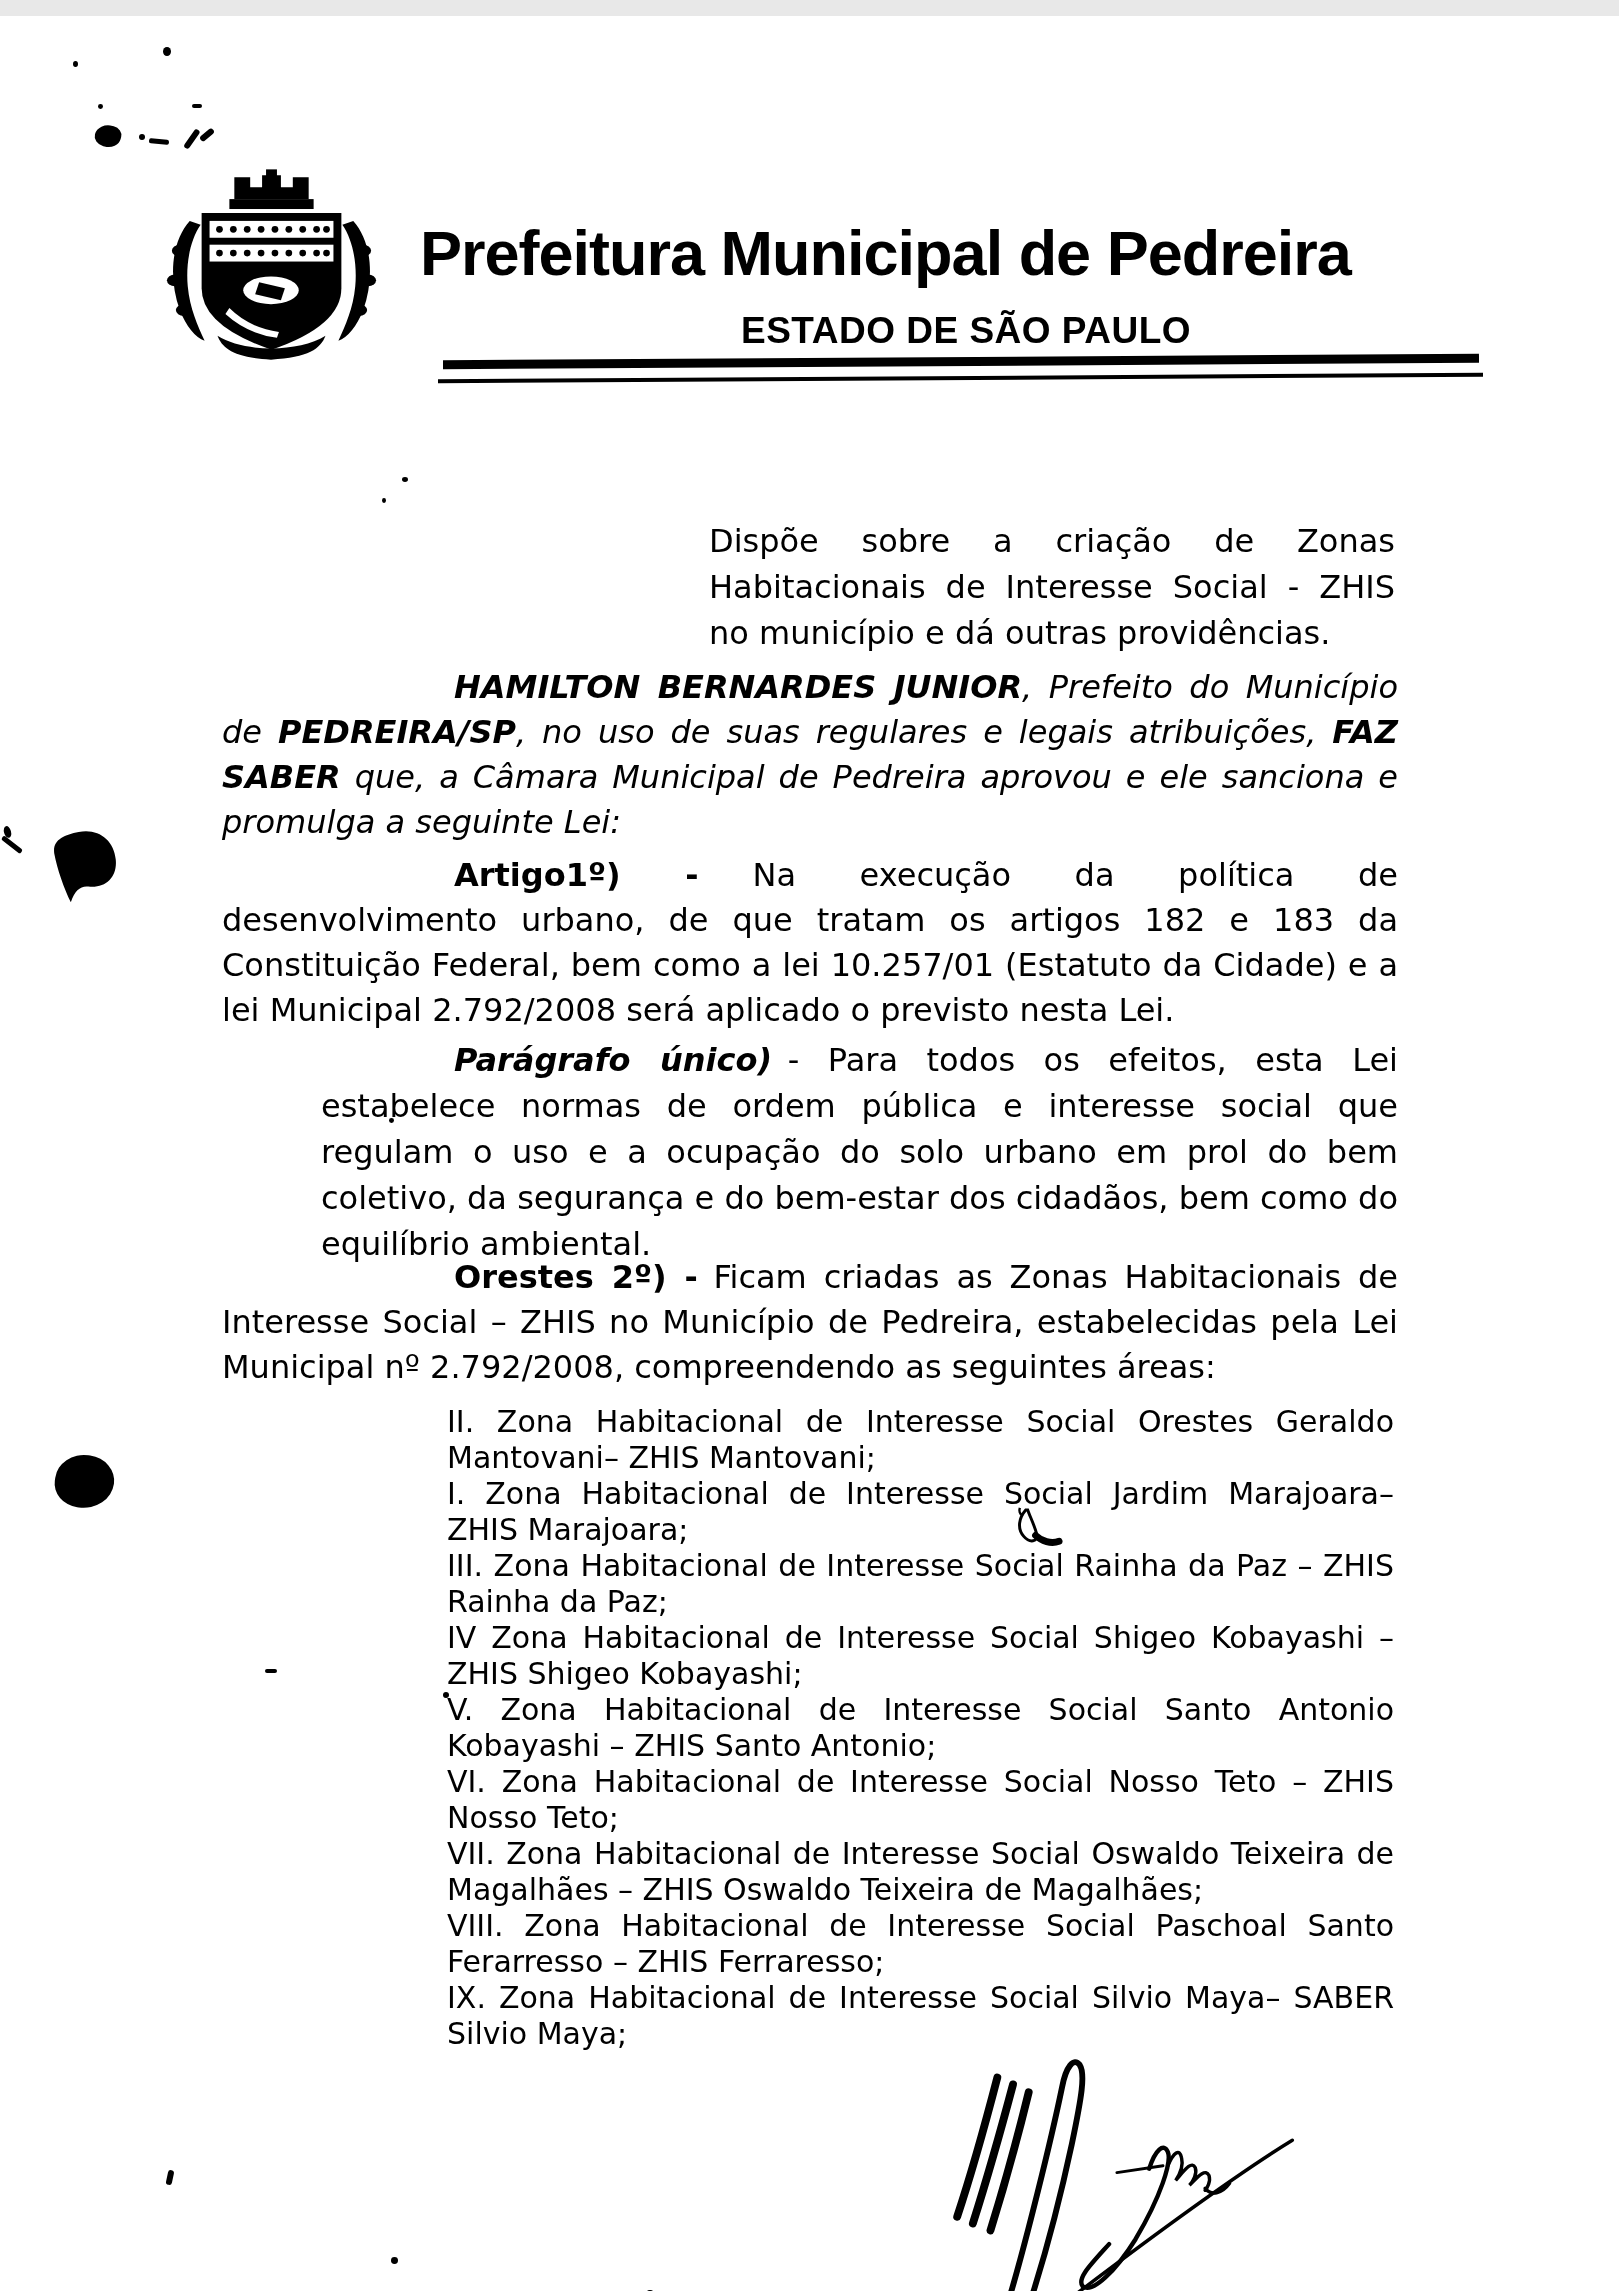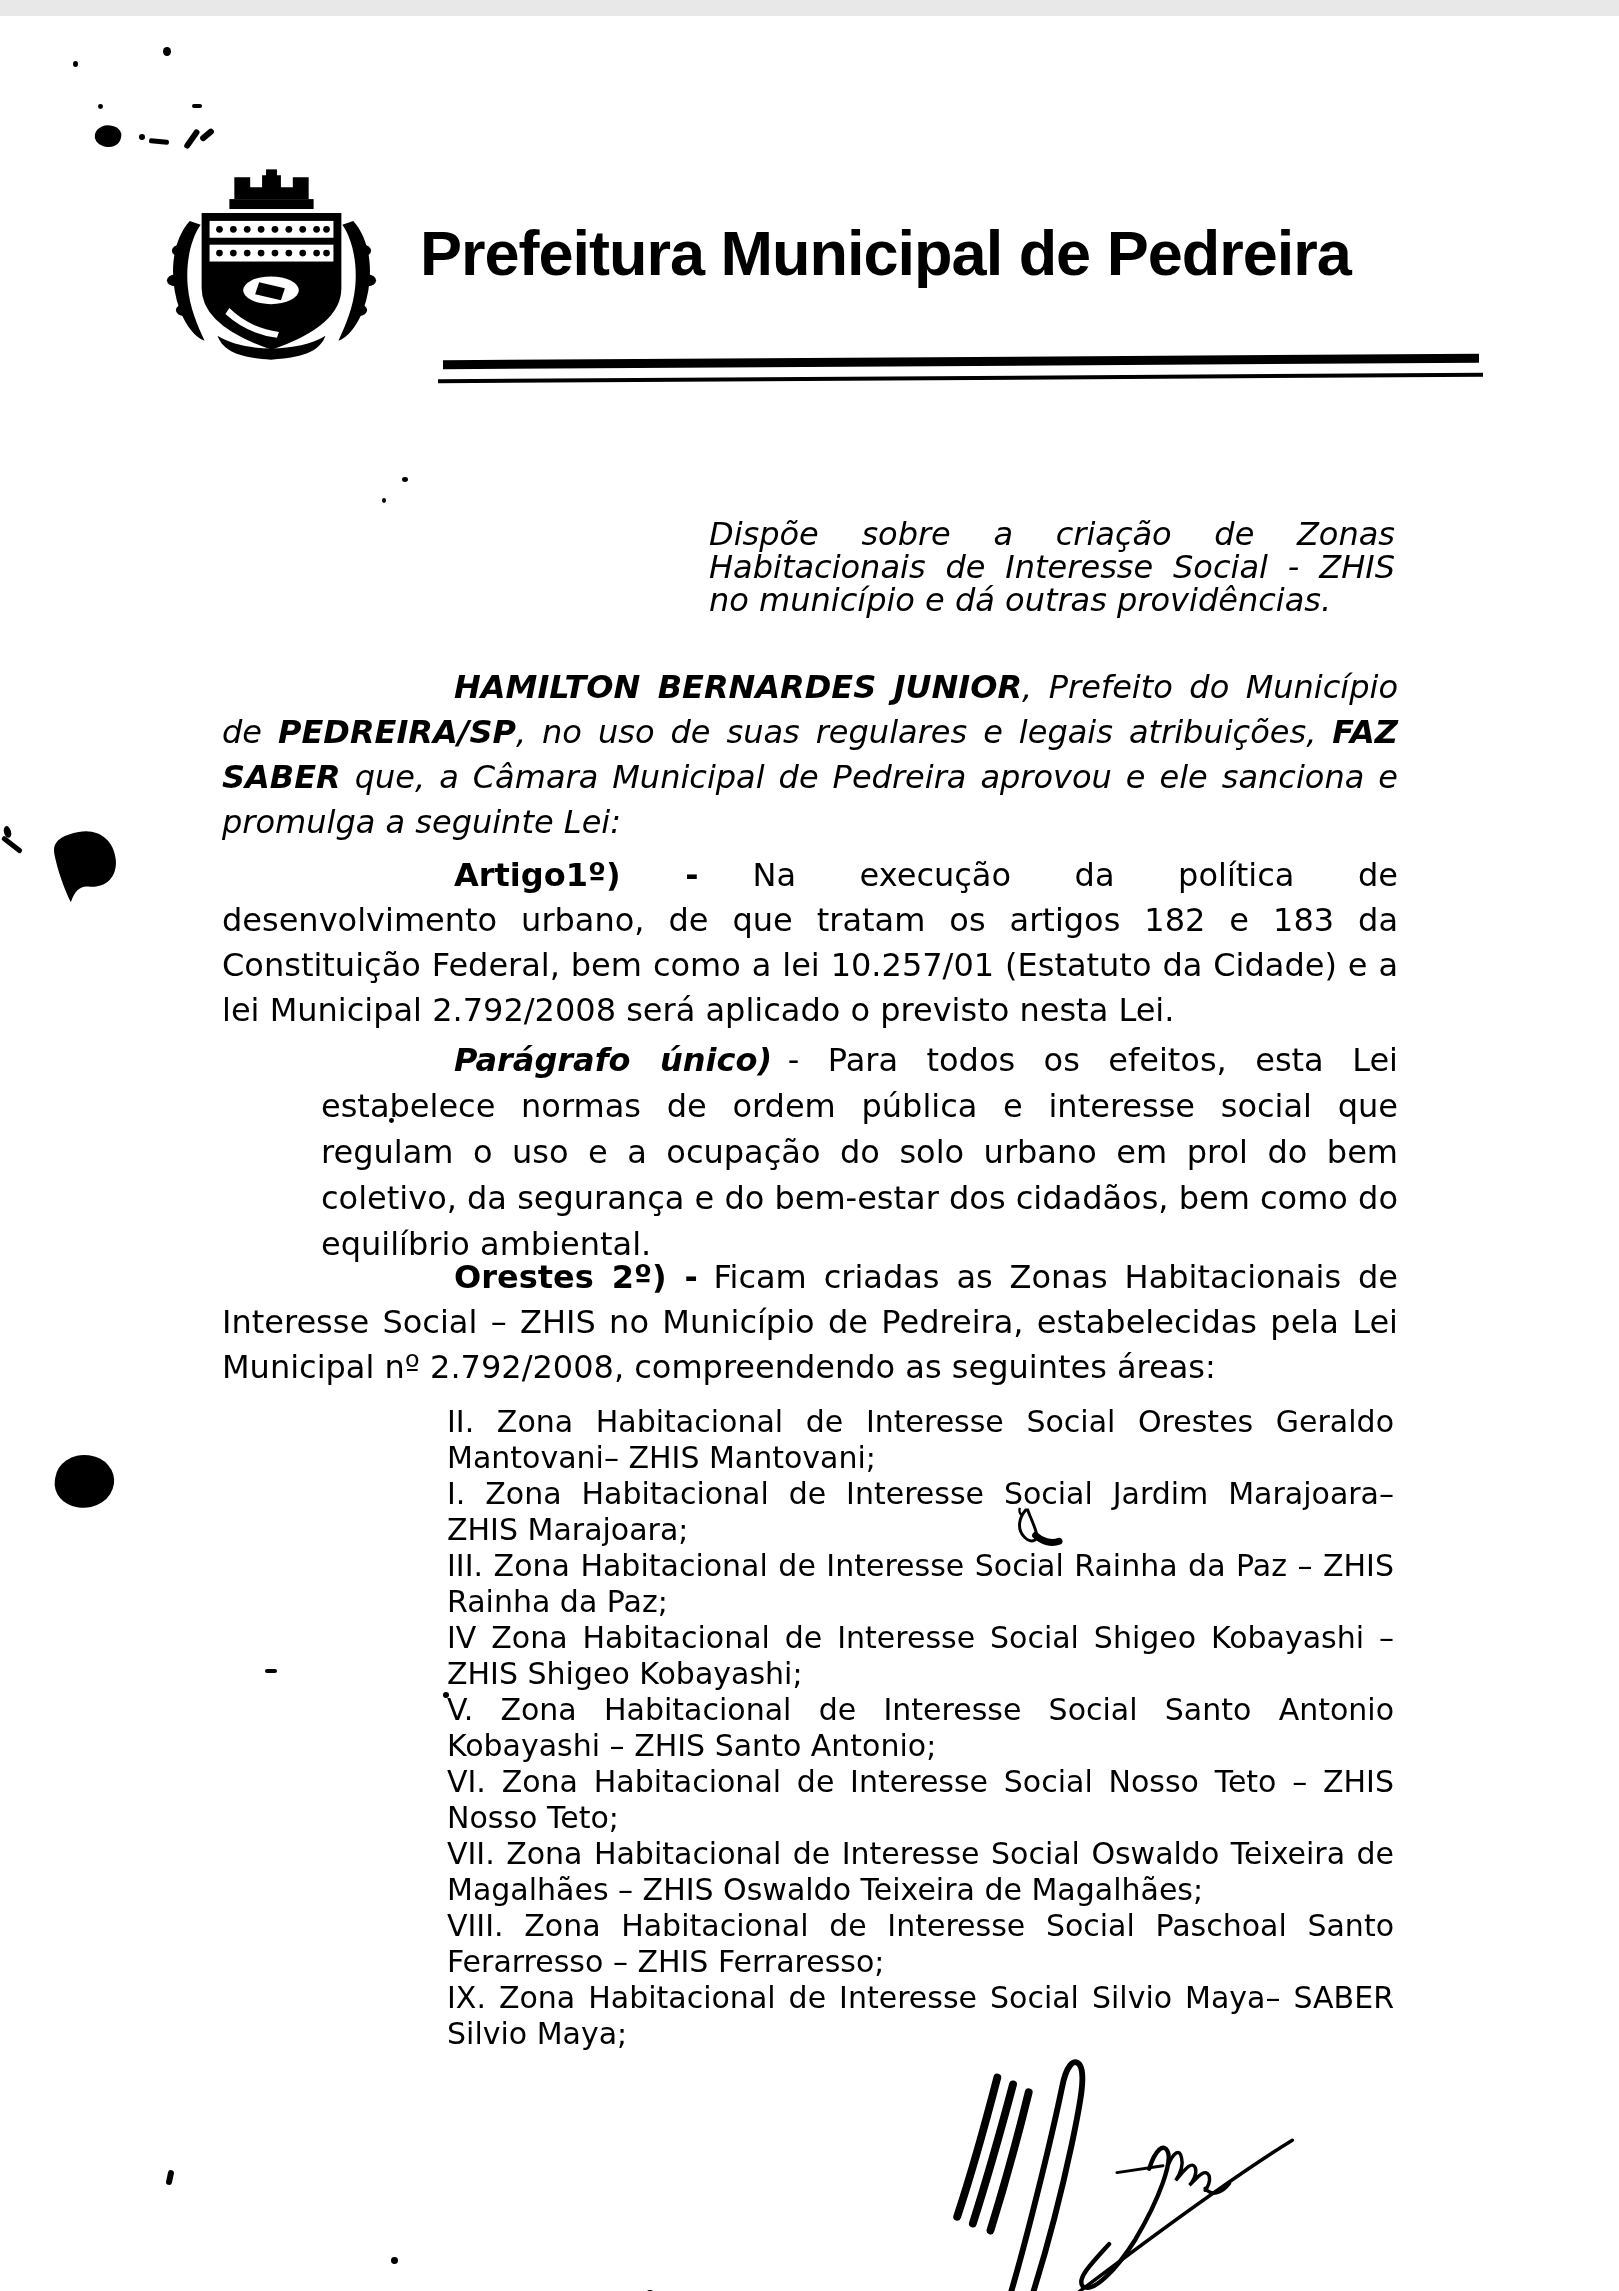--- a/index.html
+++ b/index.html
@@ -27,21 +27,21 @@
   .rule-thick { position:absolute; left:443px; top:341px; width:1036px; height:8.8px; background:#000; transform:rotate(-0.35deg); }
   .rule-thin  { position:absolute; left:438px; top:360px; width:1045px; height:3.9px; background:#000; transform:rotate(-0.35deg); }
 
   
   .law-title {
     position:absolute; left:488px; top:427px;
     font-weight:bold; font-size:39px; white-space:nowrap;
   }
   .summary {
     position:absolute; left:709px; top:502px; width:686px;
-    font-style:italic; font-size:32px; line-height:33px;
+    font-size:32px; line-height:46px;
     text-align:justify;
   }
   .para {
     position:absolute; font-size:32px; line-height:45px; text-align:justify;
   }
   .preamble   { left:222px; top:649px;  width:1176px; text-indent:232px;font-style:italic; }
   .article1   { left:222px; top:837px;  width:1176px; text-indent:232px; }
   .solepara   { left:321px; top:1021px; width:1077px; text-indent:133px; line-height:46px; }
   .article2   { left:222px; top:1239px; width:1176px; text-indent:232px; }
   .b  { font-weight:bold; }
@@ -103,20 +103,21 @@
         <circle cx="116" cy="84.5" r="3.4"></circle>
         <circle cx="130" cy="84.5" r="3.4"></circle>
         <circle cx="144" cy="84.5" r="3.4"></circle>
         <circle cx="158" cy="84.5" r="3.4"></circle>
         <circle cx="168" cy="84.5" r="3.4"></circle>
       <path d="M100 114 l26 6 l-4 12 l-26 -6 Z"></path>
     </g>
   </svg>
 
   <div class="org-name">Prefeitura Municipal de Pedreira</div>
+  <div class="state-line">ESTADO DE SÃO PAULO</div>
   <div class="rule-thick"></div>
   <div class="rule-thin"></div>
 
   <div class="summary">Dispõe sobre a criação de Zonas Habitacionais de Interesse Social - ZHIS no município e dá outras providências.</div>
 
   <div class="para preamble"><span class="b">HAMILTON BERNARDES JUNIOR</span><span>, Prefeito do Município de </span><span class="b">PEDREIRA/SP</span><span>, no uso de suas regulares e legais atribuições, </span><span class="b">FAZ SABER</span><span> que, a Câmara Municipal de Pedreira aprovou e ele sanciona e promulga a seguinte Lei:</span></div>
 
   <div class="para article1"><span class="b">Artigo1º) -</span><span class="tab"></span><span>Na execução da política de desenvolvimento urbano, de que tratam os artigos 182 e 183 da Constituição Federal, bem como a lei 10.257/01 (Estatuto da Cidade) e a lei Municipal 2.792/2008 será aplicado o previsto nesta Lei.</span></div>
 
   <div class="para solepara"><span class="bi">Parágrafo único)</span><span class="tab-sm"></span><span>- Para todos os efeitos, esta Lei estabelece normas de ordem pública e interesse social que regulam o uso e a ocupação do solo urbano em prol do bem coletivo, da segurança e do bem-estar dos cidadãos, bem como do equilíbrio ambiental.</span></div>

